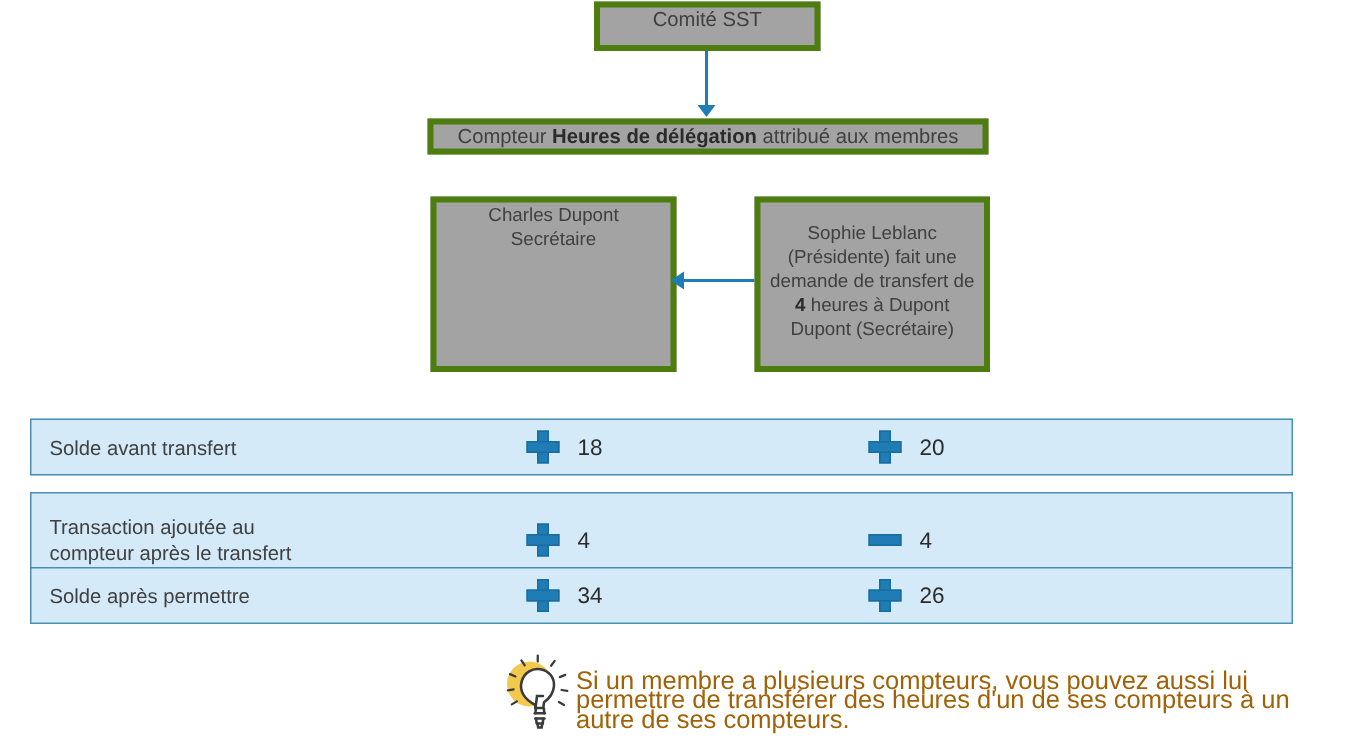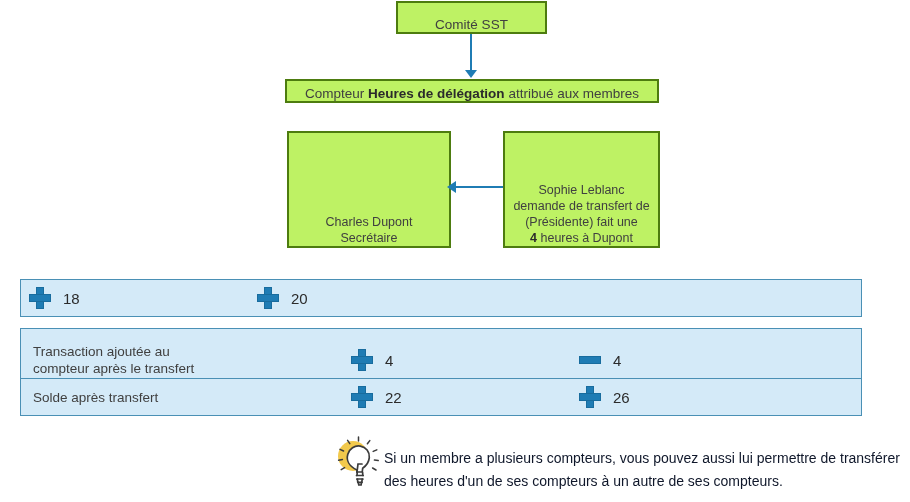--- a/index.html
+++ b/index.html
@@ -18,24 +18,24 @@
   .canvas {
     position: relative;
     width: 910px;
     height: 502px;
   }
 
   
   .flow-box {
     position: absolute;
     box-sizing: border-box;
-    border: 2px solid #4d7c0f;
-    background: #bef264;
+    border: 4px solid #4d7c0f;
+    background: #a3a3a3;
     display: flex;
-    align-items: flex-end;
+    align-items: flex-start;
     justify-content: center;
     text-align: center;
     color: #404040;
   }
 
   #box-comite {
     left: 396px;
     top: 1px;
     width: 151px;
     height: 33px;
@@ -63,21 +63,21 @@
     line-height: 16px;
   }
 
   #box-sophie {
     left: 503px;
     top: 131px;
     width: 157px;
     height: 117px;
     font-size: 12.5px;
     line-height: 16px;
-    padding: 0 6px;
+    padding: 12px 6px;
   }
   #box-sophie .bold { font-weight: bold; color: #2b2b2b; }
 
   
   .conn {
     position: absolute;
   }
   #conn-vert {
     left: 470px;
     top: 34px;
@@ -197,23 +197,23 @@
     display: flex;
     align-items: flex-start;
   }
   #tip-icon {
     flex: 0 0 auto;
     width: 46px;
     height: 56px;
     margin-right: 4px;
   }
   #tip-text {
-    font-size: 14px;
-    line-height: 23px;
-    color: #0f172a;
+    font-size: 17px;
+    line-height: 13px;
+    color: #a16207;
     padding-top: 13px;
   }
 </style>
 </head>
 <body>
 
 <div class="canvas">
 
   <div class="flow-box" id="box-comite">
     <span>Comité SST</span>
@@ -232,27 +232,29 @@
   <div class="flow-box" id="box-compteur">
     <span class="line"><span>Compteur </span><span class="bold">Heures de délégation</span><span> attribué aux membres</span></span>
   </div>
 
   <div class="conn" id="conn-horiz"></div>
   <div class="conn" id="conn-horiz-head"></div>
 
   <div class="flow-box" id="box-sophie">
     <div>
       <div>Sophie Leblanc</div>
+      <div>(Présidente) fait une</div>
       <div>demande de transfert de</div>
-      <div>(Présidente) fait une</div>
       <div><span class="bold">4</span><span> heures à Dupont</span></div>
+      <div>Dupont (Secrétaire)</div>
     </div>
   </div>
 
   <div class="bar" id="bar-0">
+    <div class="bar-label">Solde avant transfert</div>
     <div class="bar-cell c1">
       <span class="op-icon icon-plus"></span>
       <span class="op-value">18</span>
     </div>
     <div class="bar-cell c2">
       <span class="op-icon icon-plus"></span>
       <span class="op-value">20</span>
     </div>
   </div>
 
@@ -263,24 +265,24 @@
       <span class="op-icon icon-plus"></span>
       <span class="op-value">4</span>
     </div>
     <div class="bar-cell c2">
       <span class="op-icon icon-minus"></span>
       <span class="op-value">4</span>
     </div>
   </div>
 
   <div class="bar" id="bar-2">
-    <div class="bar-label">Solde après transfert</div>
+    <div class="bar-label">Solde après permettre</div>
     <div class="bar-cell c1">
       <span class="op-icon icon-plus"></span>
-      <span class="op-value">22</span>
+      <span class="op-value">34</span>
     </div>
     <div class="bar-cell c2">
       <span class="op-icon icon-plus"></span>
       <span class="op-value">26</span>
     </div>
   </div>
 
   <div id="tip">
     <span id="tip-icon">
       <svg viewBox="0 0 46 56" width="46" height="56" xmlns="http://www.w3.org/2000/svg">

